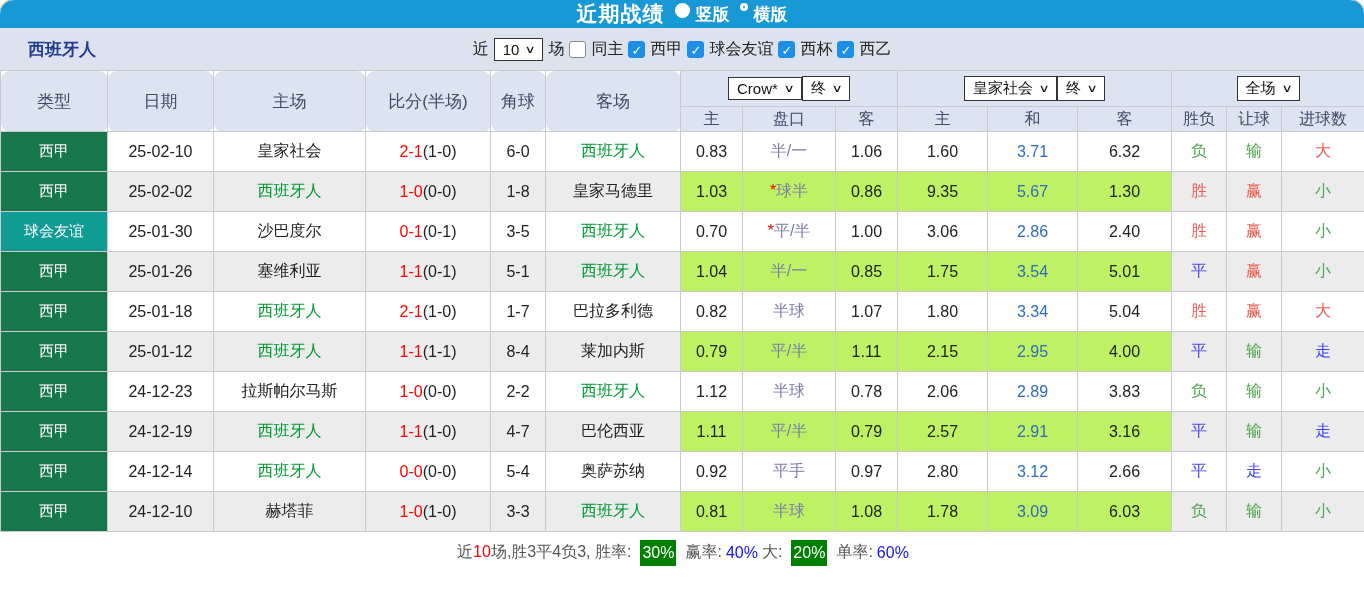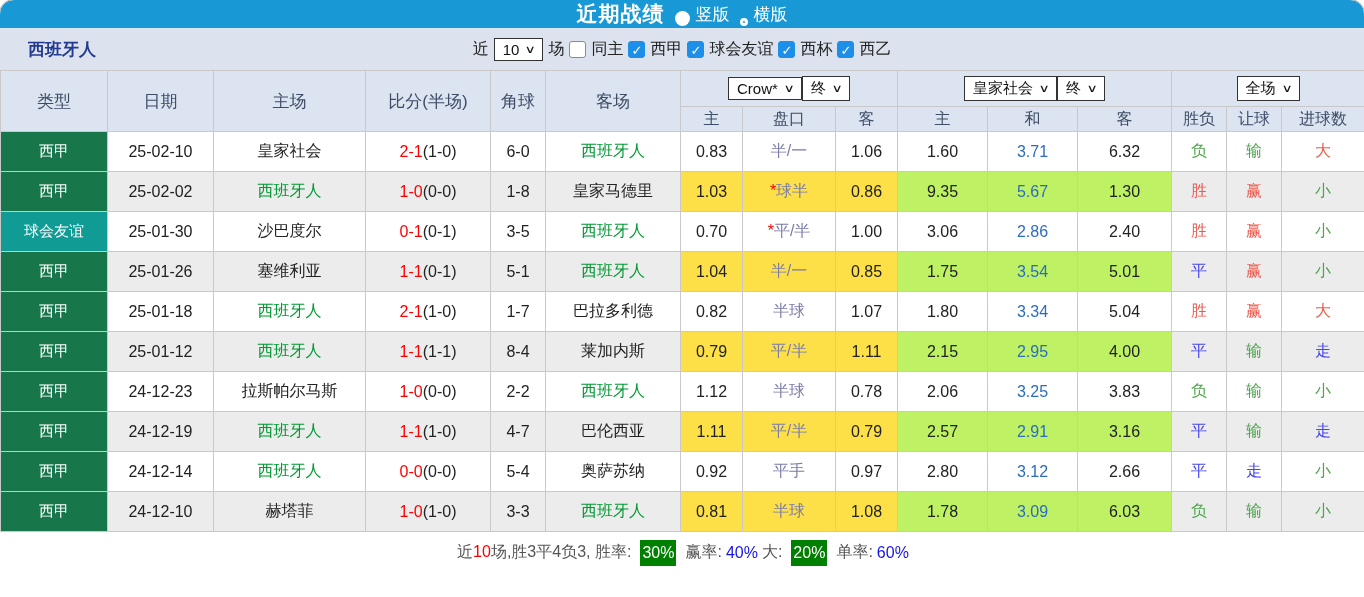--- a/index.html
+++ b/index.html
@@ -9,21 +9,21 @@
             box-shadow:0 0 0 1px #b5ac9e; background:#fff; }
 
   
   .topbar { height:28px; background:var(--accent-blue); display:flex; align-items:center;
             justify-content:center; gap:10px; border-radius:14px 14px 0 0; }
   .topbar-title { color:#fff; font-size:21px; font-weight:bold; letter-spacing:1px; }
   .radio { width:15px; height:15px; border-radius:50%; display:inline-block; cursor:pointer; }
   .radio.sel { background:#fff; }
   .radio.unsel { background:transparent; border:3.5px solid #fff; width:8px; height:8px; }
   .radio-label { color:#fff; font-size:17px; }
-  .radio-group { display:flex; align-items:flex-end; gap:6px; }
+  .radio-group { display:flex; align-items:flex-start; gap:6px;font-weight:bold; }
 
   
   .filterbar { height:42px; background:#dde3ee; position:relative; display:flex;
                align-items:center; justify-content:center; gap:5px; font-size:16px; color:#222; }
   .team-name { position:absolute; left:28px; top:0; height:42px; display:flex; align-items:center;
                font-size:17px; font-weight:bold; color:#223a8f; }
   .sel-box { display:inline-flex; align-items:center; gap:7px; background:#fff;
              border:1px solid #333; padding:2px 8px; font-size:15px; color:#111; cursor:pointer;
              white-space:nowrap; }
   .sel-box .chev { font-size:11px; transform:scaleX(1.4); color:#111; }
@@ -32,28 +32,28 @@
   .cb.checked { background:#1e8fe8; border-color:#1e8fe8; color:#fff; text-align:center;
                 line-height:17px; font-size:13px; font-weight:bold; }
 
   
   table { border-collapse:collapse; table-layout:fixed; width:1364px; }
   th, td { border:1px solid #c9c9c9; text-align:center; overflow:hidden; white-space:nowrap;
            padding:0; }
   thead th, thead td { background:#dbe4f0; font-weight:normal; color:#3f4c66; }
   thead .grp-row td { height:36px; }
   thead .sub-row th { height:25px; font-size:16px; }
-  thead th.span2 { font-size:17px; }
+  thead th.span2 { font-size:17px;border-radius:9px; }
   .grp-selects { display:flex; align-items:center; justify-content:center; }
 
   tbody td { height:40px; font-size:16px; color:#222; }
   tbody tr.even td { background:#ececec; }
   tbody tr.odd td { background:#ffffff; }
   tbody td.cream { background:#faf3e8; }
-  tbody tr.even td.cream { background:#fde047; }
+  tbody tr.even td.cream { background:#bef264; }
   tbody td.oddsblue { background:#e9f4f9; }
   tbody tr.even td.oddsblue { background:#bef264; }
 
   td.type-laliga { background:var(--laliga-green) !important; color:#fff; font-size:15px; }
   td.type-friendly { background:var(--friendly-teal) !important; color:#fff; font-size:15px; }
   .team-green { color:var(--team-green); }
   .score-main { color:var(--score-red); }
   .score-half { color:#222; }
   .hcp-star { color:var(--score-red); }
   .hcp-text { color:var(--handicap-purple); }
@@ -285,21 +285,21 @@
           <td class="type-laliga">西甲</td>
           <td>24-12-23</td>
           <td>拉斯帕尔马斯</td>
           <td><span class="score-main">1-0</span><span class="score-half">(0-0)</span></td>
           <td>2-2</td>
           <td class="team-green">西班牙人</td>
           <td class="cream">1.12</td>
           <td class="cream"><span class="hcp-text">半球</span></td>
           <td class="cream">0.78</td>
           <td class="oddsblue">2.06</td>
-          <td class="oddsblue draw-odds">3.25</td>
+          <td class="oddsblue draw-odds">2.89</td>
           <td class="oddsblue">3.83</td>
           <td class="res-green">负</td>
           <td class="res-green">输</td>
           <td class="res-green">小</td>
         </tr>
         <tr class="even">
           <td class="type-laliga">西甲</td>
           <td>24-12-19</td>
           <td class="team-green">西班牙人</td>
           <td><span class="score-main">1-1</span><span class="score-half">(1-0)</span></td>

